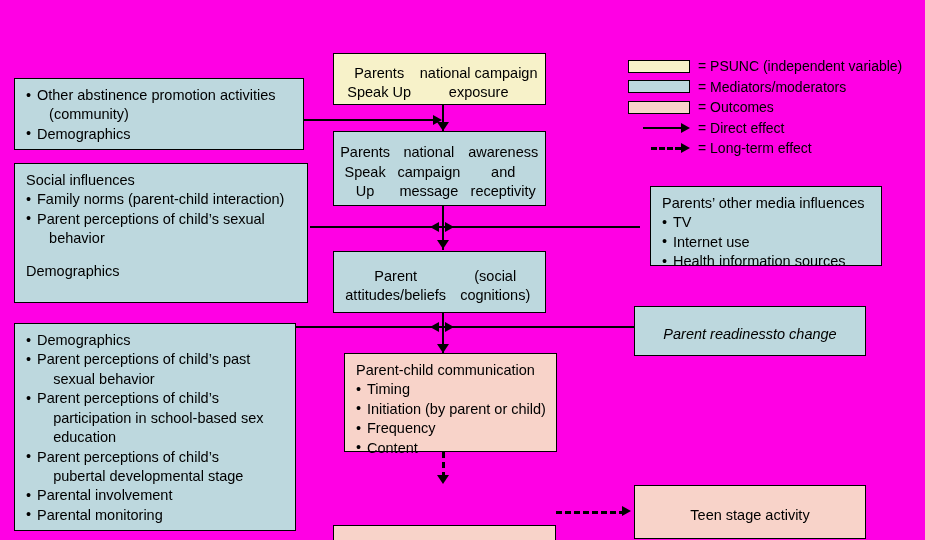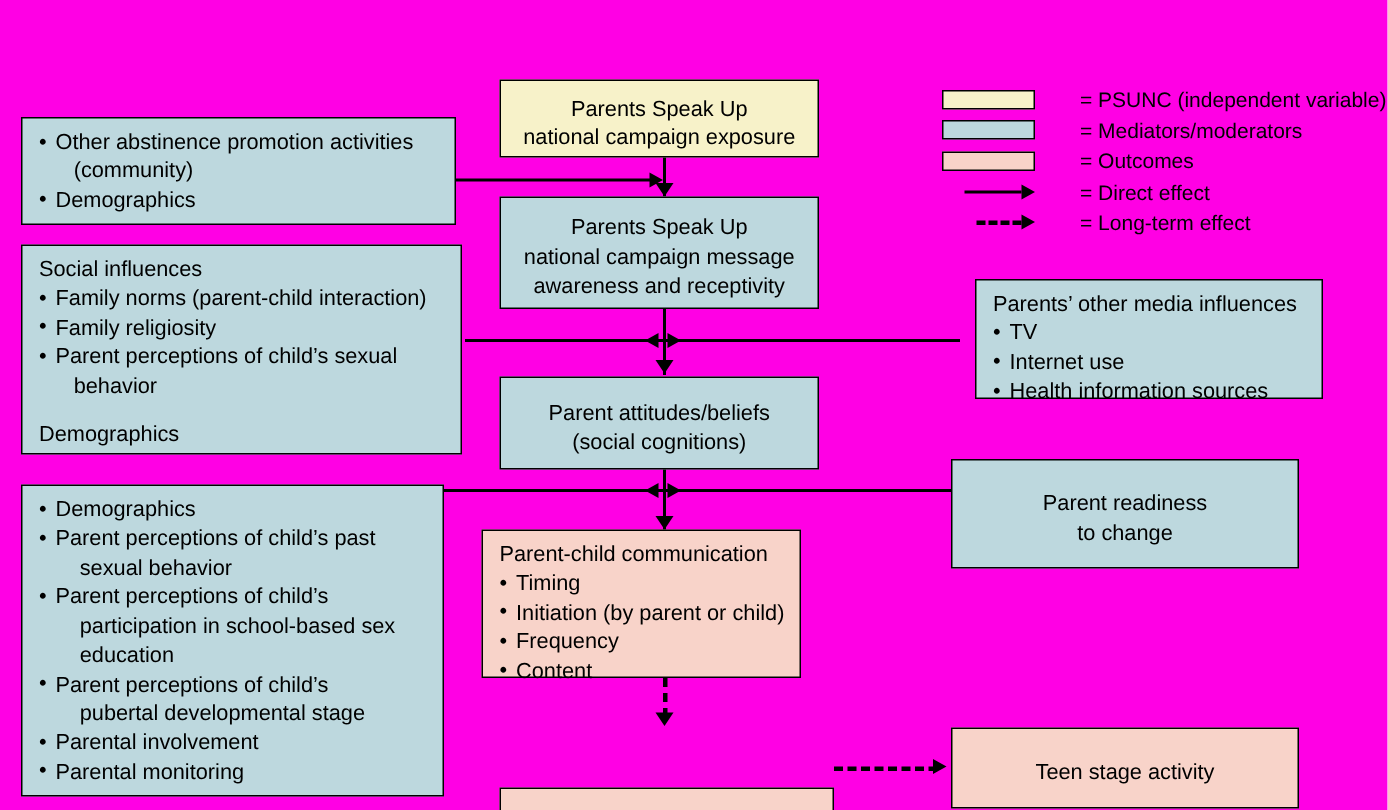--- a/index.html
+++ b/index.html
@@ -27,21 +27,20 @@
   }
   .box.mediator { background: #bdd8de; }
   .box.psunc    { background: #f7f2c9; }
   .box.outcome  { background: #f8d3c9; }
 
   .box .inner {
     padding: 7px 9px 7px 11px;
   }
   .box.centered .inner {
     display: flex;
-    flex-direction: column;
     align-items: center;
     justify-content: center;
     height: 100%;
     padding: 4px 6px;
     text-align: center;
   }
   .ttl {
     white-space: nowrap;
   }
   .li {
@@ -141,21 +140,21 @@
     width: 30px;
   }
   .leg-arrowhead {
     width: 0; height: 0;
     border-top: 5px solid transparent;
     border-bottom: 5px solid transparent;
     border-left: 9px solid #000;
   }
   .leg-label {
     font-size: 14px;
-    margin-left: 30px;
+    margin-left: 8px;
     white-space: nowrap;
     color: #000;
   }
 </style>
 </head>
 <body>
 
 <div id="canvas">
 
   <div class="hline" style="left:303px; top:119px; width:132px;"></div>
@@ -189,21 +188,20 @@
       <div class="li">Other abstinence promotion activities
    (community)</div>
       <div class="li">Demographics</div>
     </div>
   </div>
 
   <div class="box mediator" style="left:14px; top:163px; width:294px; height:140px;">
     <div class="inner">
       <div class="ttl">Social influences</div>
       <div class="li">Family norms (parent-child interaction)</div>
-      <div class="li">Family religiosity</div>
       <div class="li">Parent perceptions of child’s sexual
    behavior</div>
       <div class="gap"></div>
       <div class="plain">Demographics</div>
     </div>
   </div>
 
   <div class="box mediator" style="left:14px; top:323px; width:282px; height:208px;">
     <div class="inner">
       <div class="li">Demographics</div>
@@ -234,21 +232,21 @@
     </div>
   </div>
 
   <div class="box mediator centered" style="left:333px; top:251px; width:213px; height:62px;">
     <div class="inner">
       <div>Parent attitudes/beliefs</div>
       <div>(social cognitions)</div>
     </div>
   </div>
 
-  <div class="box outcome" style="left:321px; top:353px; width:213px; height:99px;">
+  <div class="box outcome" style="left:344px; top:353px; width:213px; height:99px;">
     <div class="inner">
       <div class="ttl">Parent-child communication</div>
       <div class="li">Timing</div>
       <div class="li">Initiation (by parent or child)</div>
       <div class="li">Frequency</div>
       <div class="li">Content</div>
     </div>
   </div>
 
   <div class="box outcome centered" style="left:333px; top:485px; width:223px; height:54px;margin-top:40px;">
@@ -259,21 +257,21 @@
 
   <div class="box mediator" style="left:650px; top:186px; width:232px; height:80px;">
     <div class="inner">
       <div class="ttl">Parents’ other media influences</div>
       <div class="li">TV</div>
       <div class="li">Internet use</div>
       <div class="li">Health information sources</div>
     </div>
   </div>
 
-  <div class="box mediator centered" style="left:634px; top:306px; width:232px; height:73px;">
+  <div class="box mediator centered" style="left:634px; top:306px; width:232px; height:50px;font-style:italic;">
     <div class="inner">
       <div>Parent readiness</div>
       <div>to change</div>
     </div>
   </div>
 
   <div class="box outcome centered" style="left:634px; top:485px; width:232px; height:54px;">
     <div class="inner">
       <div>Teen stage activity</div>
     </div>

